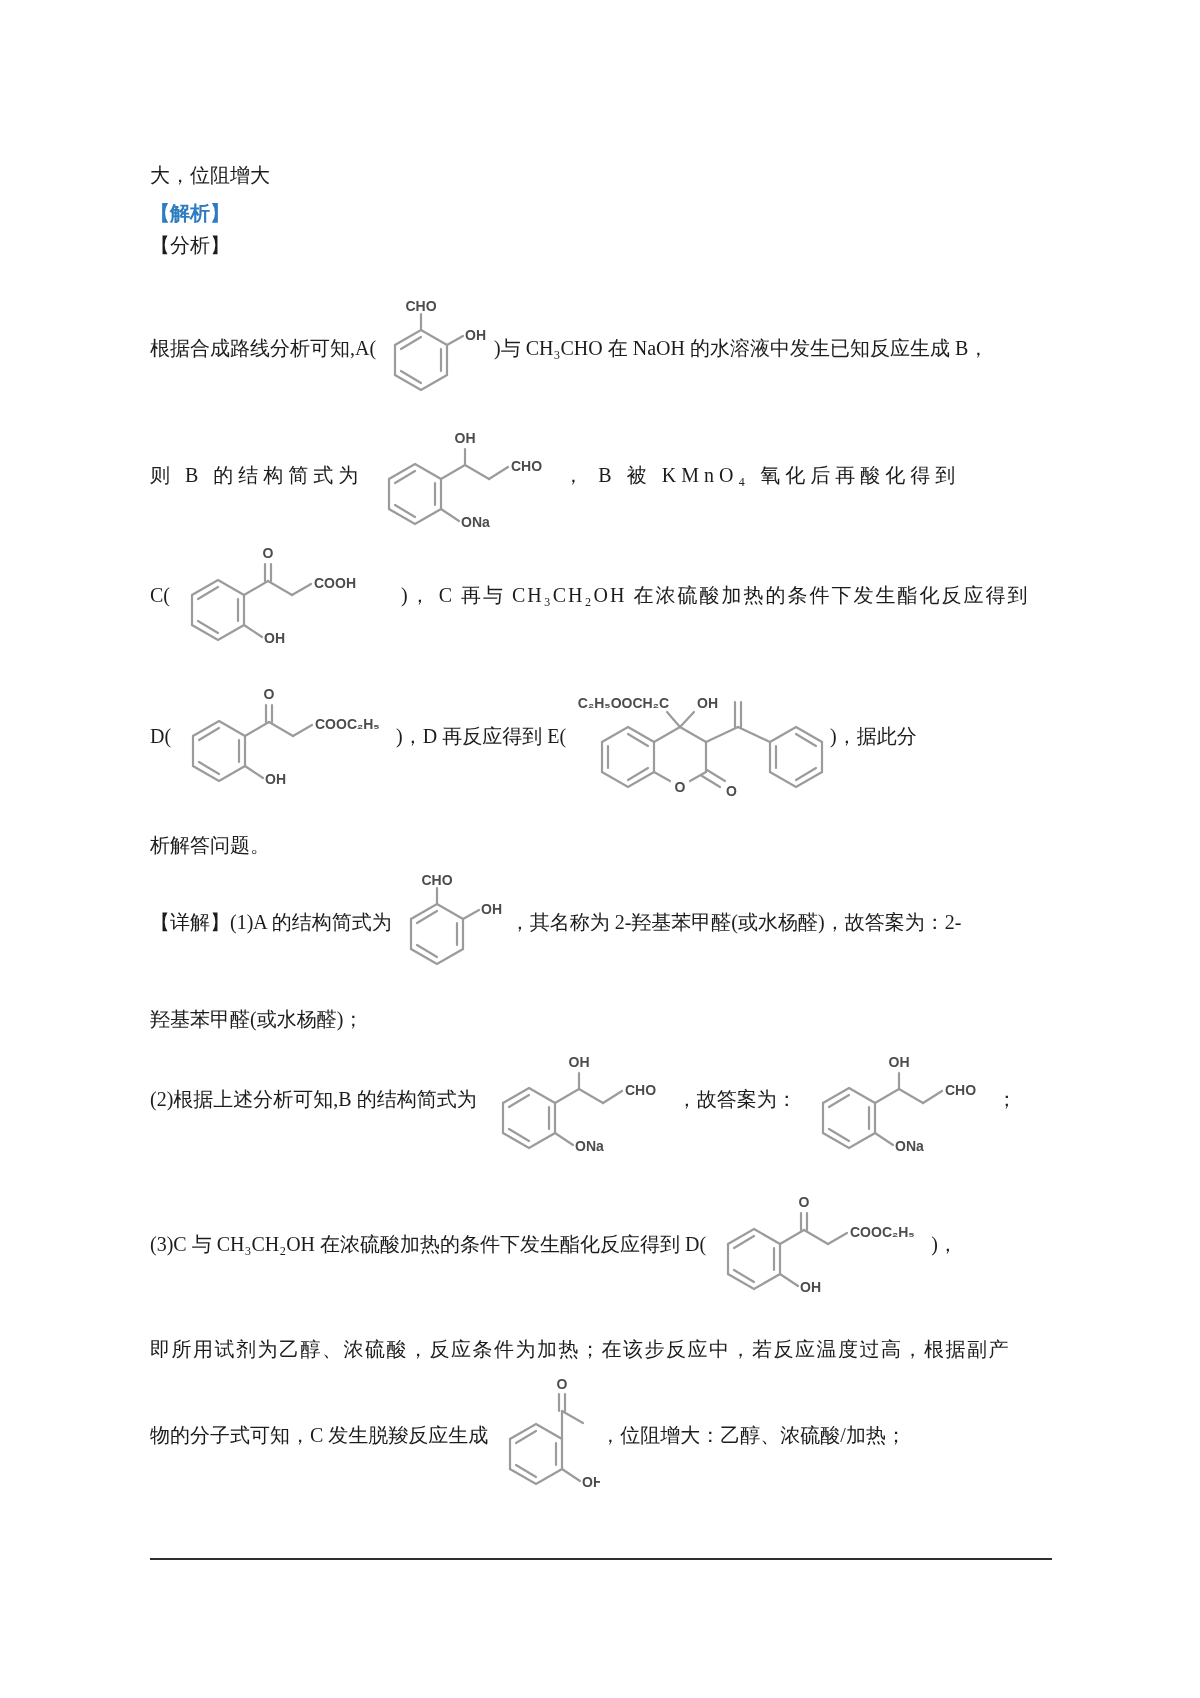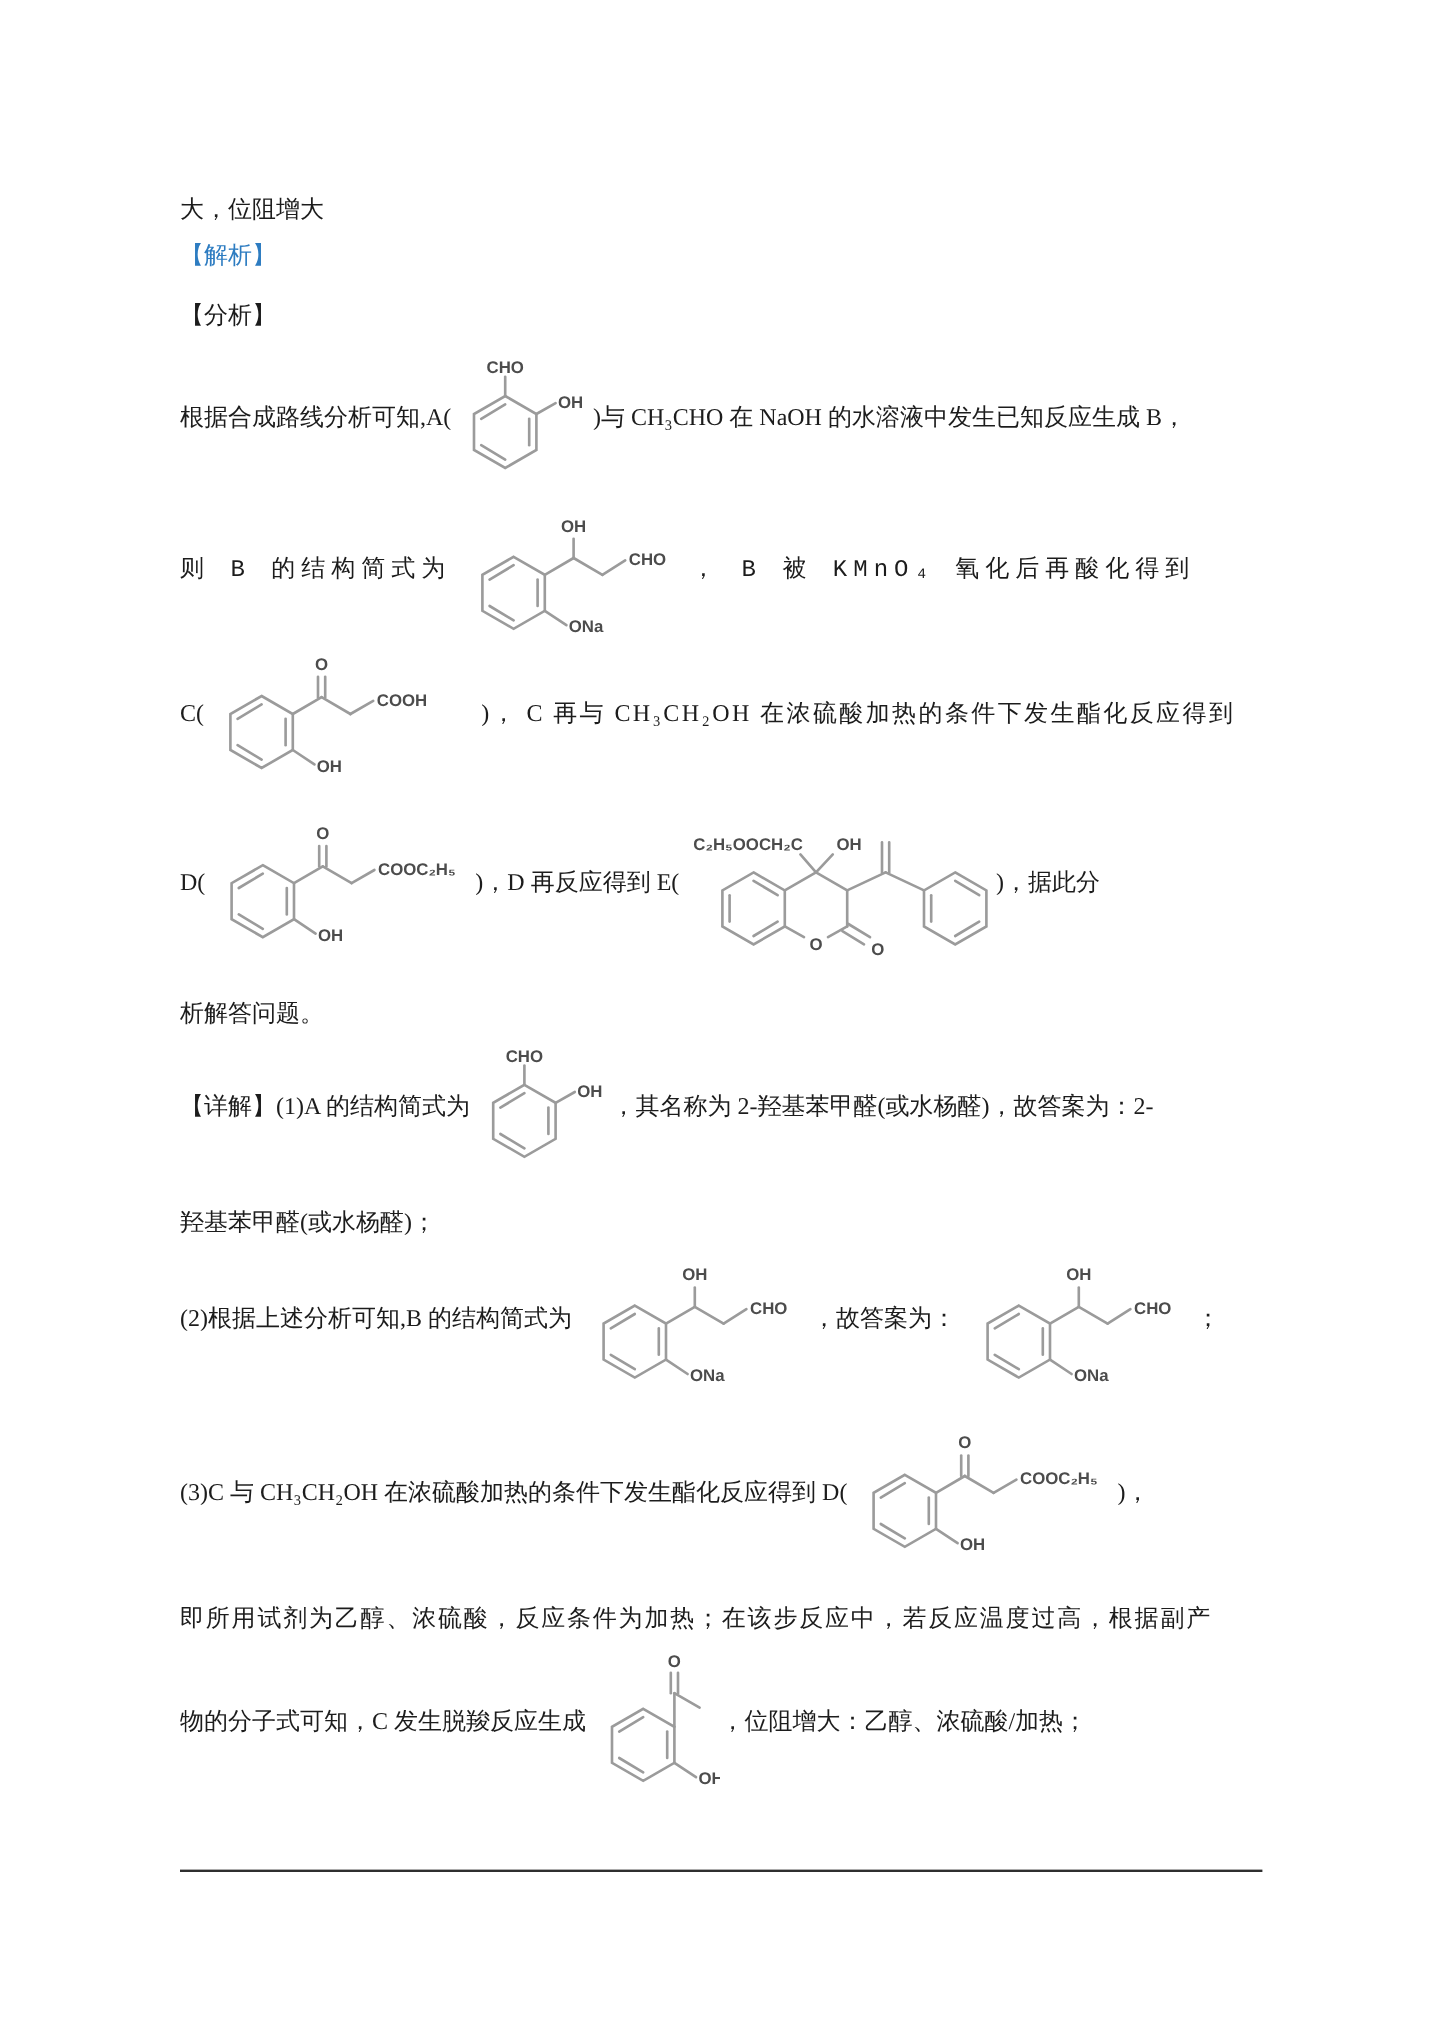--- a/index.html
+++ b/index.html
@@ -7,22 +7,22 @@
     position:relative;
     width:1200px; height:1698px;
     background:#ffffff;
     font-family:"Liberation Serif","DejaVu Serif",serif;
     font-size:20px;
     color:#1c1c1c;
     overflow:hidden;
   }
   .row { position:absolute; left:150px; display:flex; align-items:center; }
   .t   { white-space:pre; line-height:1.25; }
-  .blue { color:#2d7cc1; }
-  .sp-wide { letter-spacing:5px;font-family:Liberation Mono, monospace; }
+  .blue { color:#2d7cc1;font-weight:bold; }
+  .sp-wide { letter-spacing:5px; }
   .sp-med  { letter-spacing:2px;margin-left:31px; }
   .sp-sm   { letter-spacing:1.5px;text-align:center; }
   .struct { display:inline-flex; align-items:flex-start; }
   .bond line, .bond polygon, .bond path { stroke:#9b9b9b; stroke-width:2.2; fill:none; stroke-linecap:round; }
   .atom {
     font-family:"Liberation Sans","DejaVu Sans",sans-serif;
     font-weight:bold; font-size:14px; fill:#4c4c4c;
   }
   #footer-rule { position:absolute; left:150px; top:1558px; width:902px; height:2px; background:#2f2f2f; }
 </style>
@@ -32,21 +32,21 @@
 <div id="page">
 
   <div class="row" style="top:163px">
     <span class="t">大，位阻增大</span>
   </div>
 
   <div class="row" style="top:201px">
     <span class="t blue">【解析】</span>
   </div>
 
-  <div class="row" style="top:251px">
+  <div class="row" style="top:233px">
     <span class="t">【分析】</span>
   </div>
 
   <div class="row" style="top:298px">
     <span class="t">根据合成路线分析可知,A(</span>
     <span class="struct">
   <svg width="118" height="100" viewBox="0 0 118 100">
     <g class="bond">
       <polygon points="45,32 71,47 71,77 45,92 19,77 19,47"></polygon>
       <line x1="25" y1="51" x2="45" y2="39"></line>

